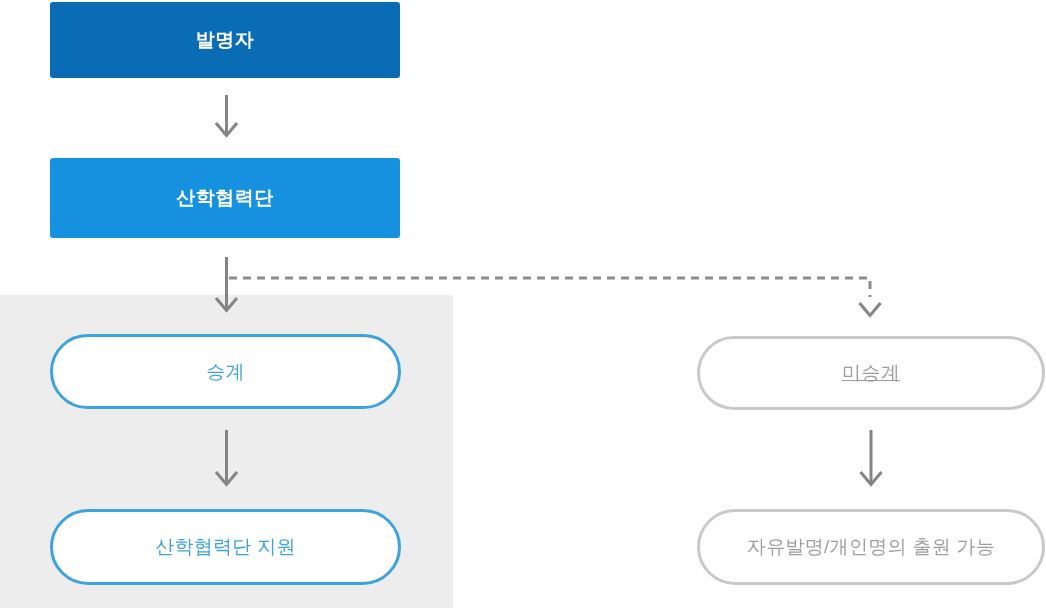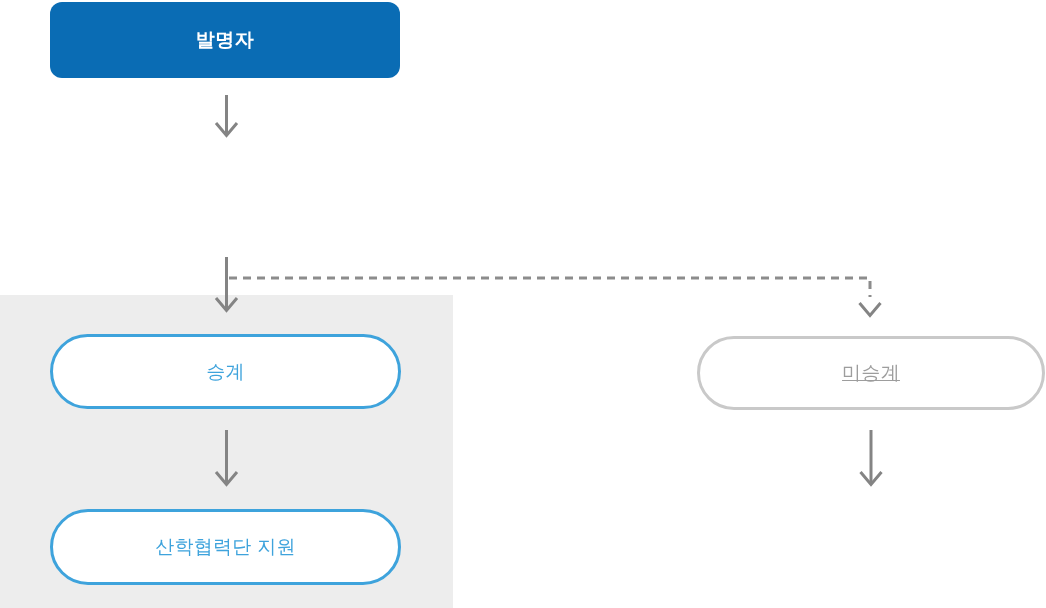--- a/index.html
+++ b/index.html
@@ -25,21 +25,21 @@
     justify-content: center;
     text-align: center;
     z-index: 2;
   }
   .box {
     left: 50px;
     width: 350px;
     color: #ffffff;
     font-size: 19px;
     font-weight: 700;
-    border-radius: 12px;
+    border-radius: 3px;
     letter-spacing: 0.5px;
   }
   .box-inventor   { top: 2px;   height: 76px; background: #0a6cb4; }
   .box-foundation { top: 158px; height: 80px; background: #1591df; }
   .pill {
     background: #ffffff;
     font-size: 19px;
     font-weight: 500;
     border-radius: 45px;
     letter-spacing: 0.3px;
@@ -64,33 +64,39 @@
 <body>
 
 <div class="canvas">
 
   <div class="panel"></div>
 
   <div class="node box box-inventor">
     <span>발명자</span>
   </div>
 
+  <div class="node box box-foundation">
+    <span>산학협력단</span>
+  </div>
 
   <div class="node pill pill-blue pill-succession">
     <span>승계</span>
   </div>
 
   <div class="node pill pill-blue pill-cost-support">
     <span>산학협력단 지원</span>
   </div>
 
   <div class="node pill pill-gray pill-non-succession">
     <span>미승계</span>
   </div>
 
+  <div class="node pill pill-gray pill-free-invention">
+    <span>자유발명/개인명의 출원 가능</span>
+  </div>
 
   <svg class="overlay" viewBox="0 0 1046 608" xmlns="http://www.w3.org/2000/svg">
 
     <g>
       <line x1="226.5" y1="95" x2="226.5" y2="133"></line>
       <polyline points="216,123 226.5,135.5 237,123"></polyline>
     </g>
 
     <g>
       <line x1="226.5" y1="257" x2="226.5" y2="308"></line>

